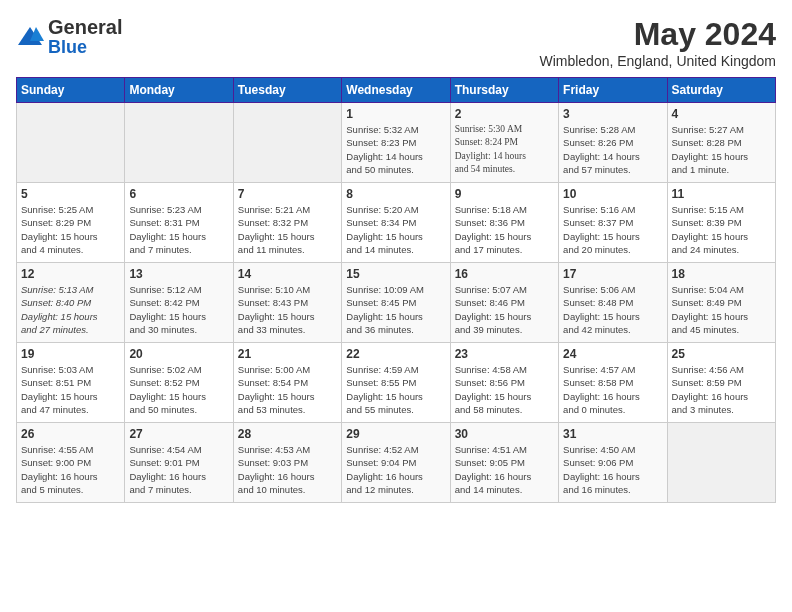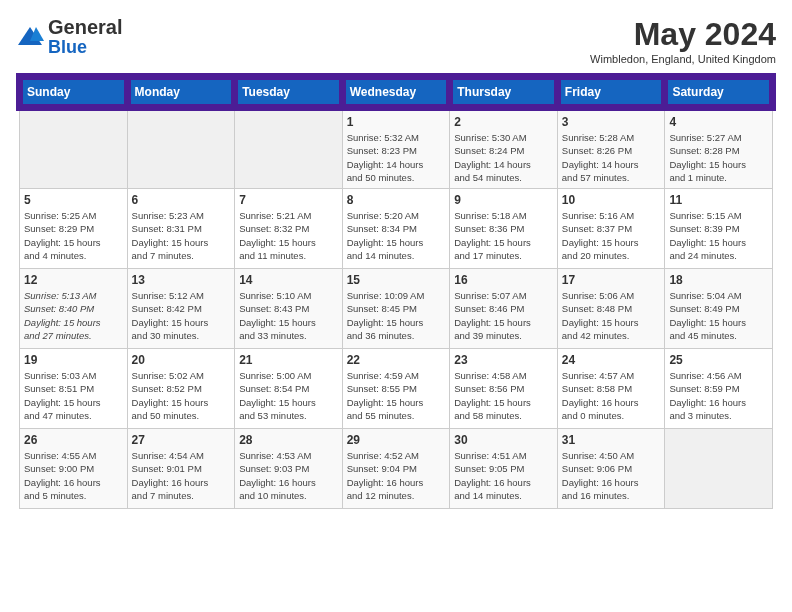--- a/index.html
+++ b/index.html
@@ -42,35 +42,35 @@
     }
     .title-area {
       text-align: right;
     }
     .month-title {
       font-size: 32px;
       font-weight: bold;
       color: #333;
     }
     .location {
-      font-size: 11px;
+      font-size: 14px;
       color: #333;
     }
     table {
       width: 100%;
       border-collapse: collapse;
       table-layout: fixed;
     }
     thead tr th {
       background-color: #1565c0;
       color: #fff;
       font-size: 12px;
       padding: 5px 4px;
       text-align: left;
-      border: 7px solid #4c1d95;
+      border: 1px solid #4c1d95;
     }
     tbody tr td {
       border: 1px solid #ccc;
       vertical-align: top;
       padding: 4px 4px;
       font-size: 10px;
       color: #333;
       height: 80px;
       background: #fff;
     }
@@ -135,21 +135,21 @@
         <td class="empty-cell"></td>
         <td>
           <span class="day-num">1</span>
           <div class="day-info" style="white-space: pre-line;">Sunrise: 5:32 AM
 Sunset: 8:23 PM
 Daylight: 14 hours
 and 50 minutes.</div>
         </td>
         <td>
           <span class="day-num">2</span>
-          <div class="day-info" style="white-space: pre-line;">Sunrise: 5:30 AM
+          <div class="day-info" style="white-space: pre-line; font-family: Liberation Serif, serif;">Sunrise: 5:30 AM
 Sunset: 8:24 PM
 Daylight: 14 hours
 and 54 minutes.</div>
         </td>
         <td>
           <span class="day-num">3</span>
           <div class="day-info" style="white-space: pre-line;">Sunrise: 5:28 AM
 Sunset: 8:26 PM
 Daylight: 14 hours
 and 57 minutes.</div>

